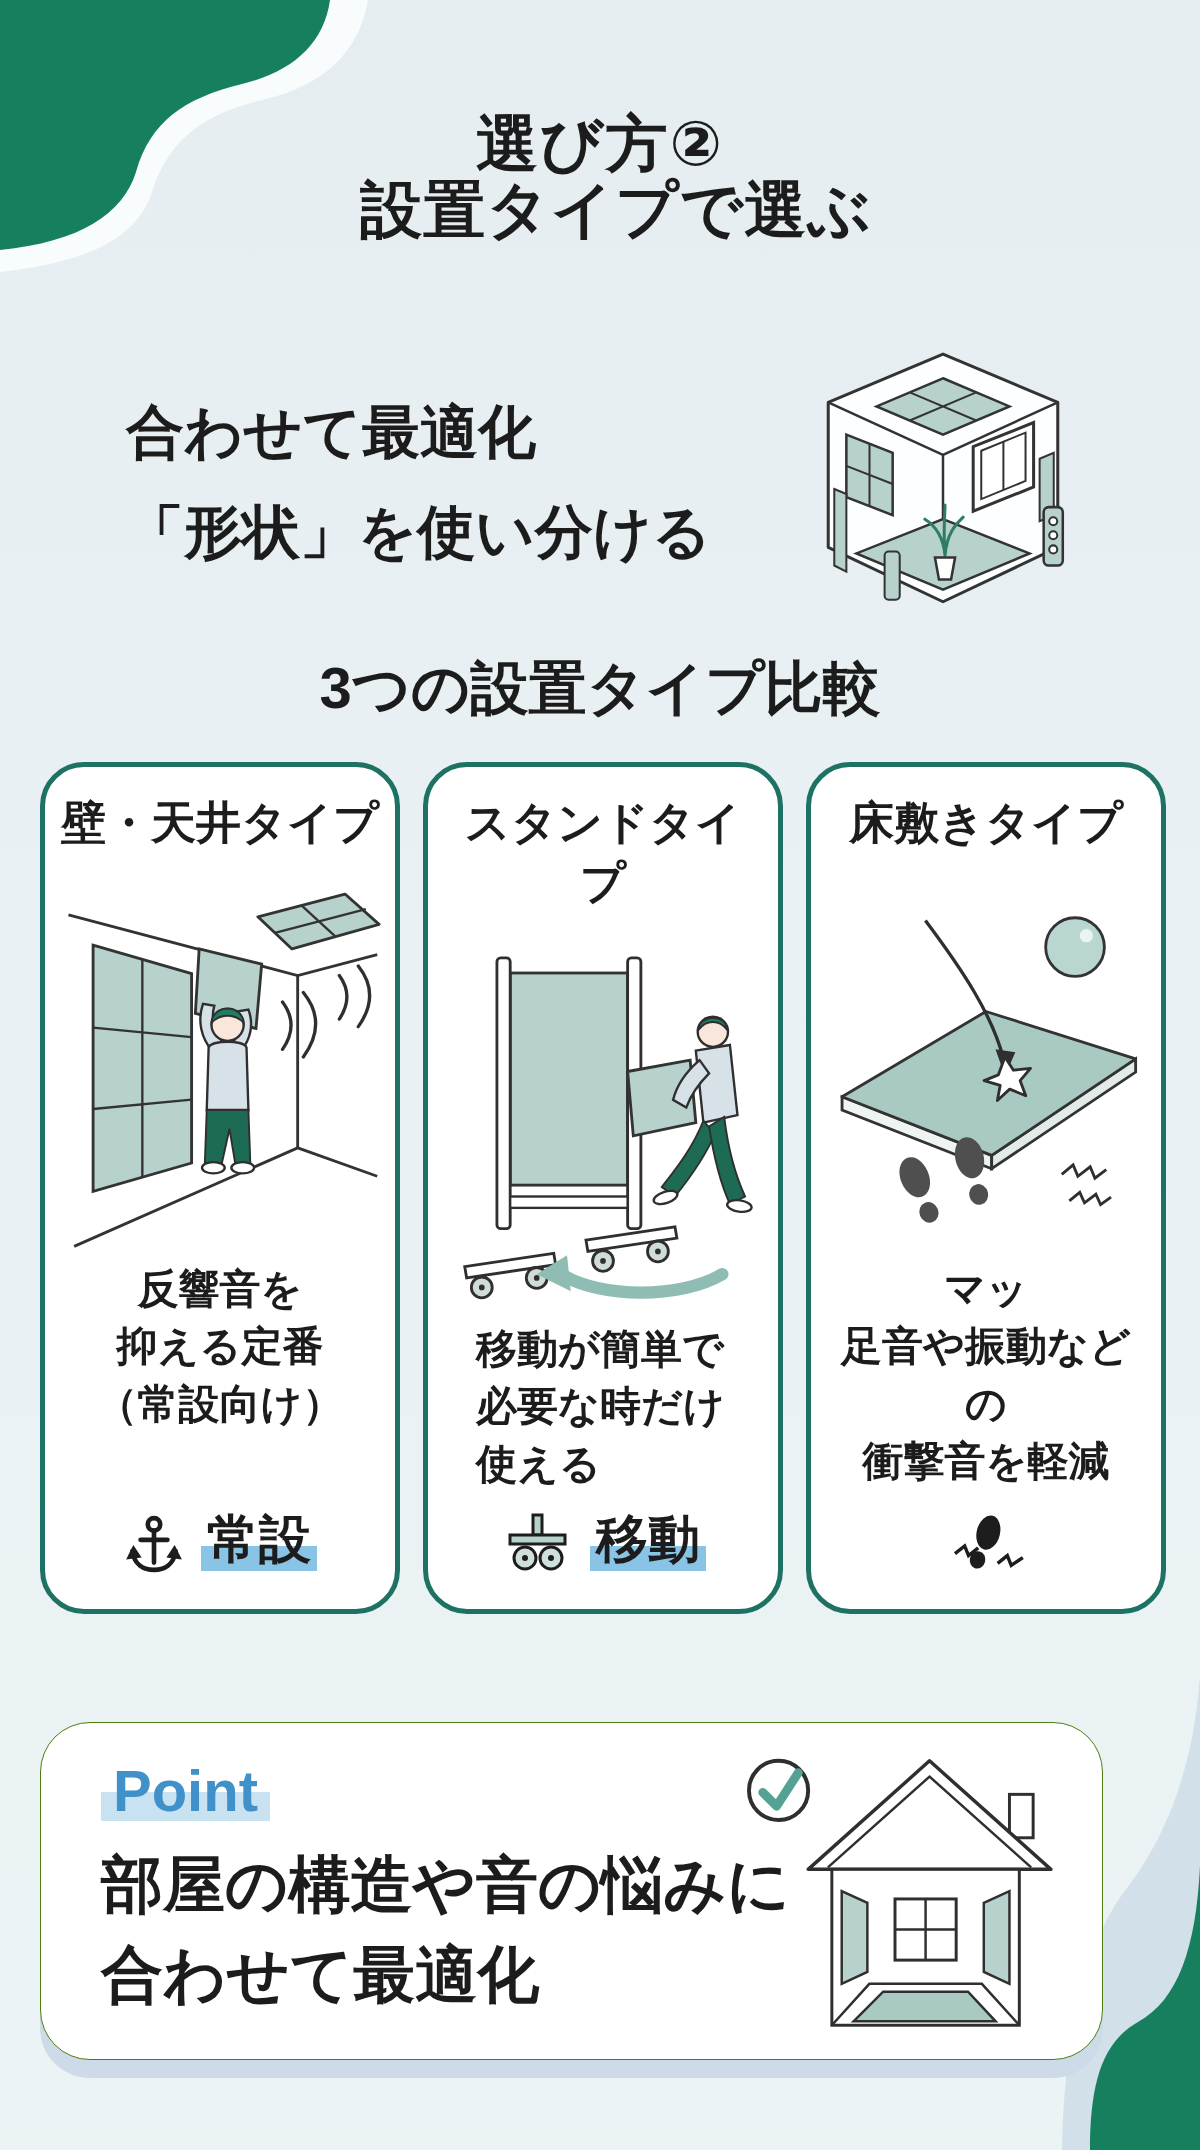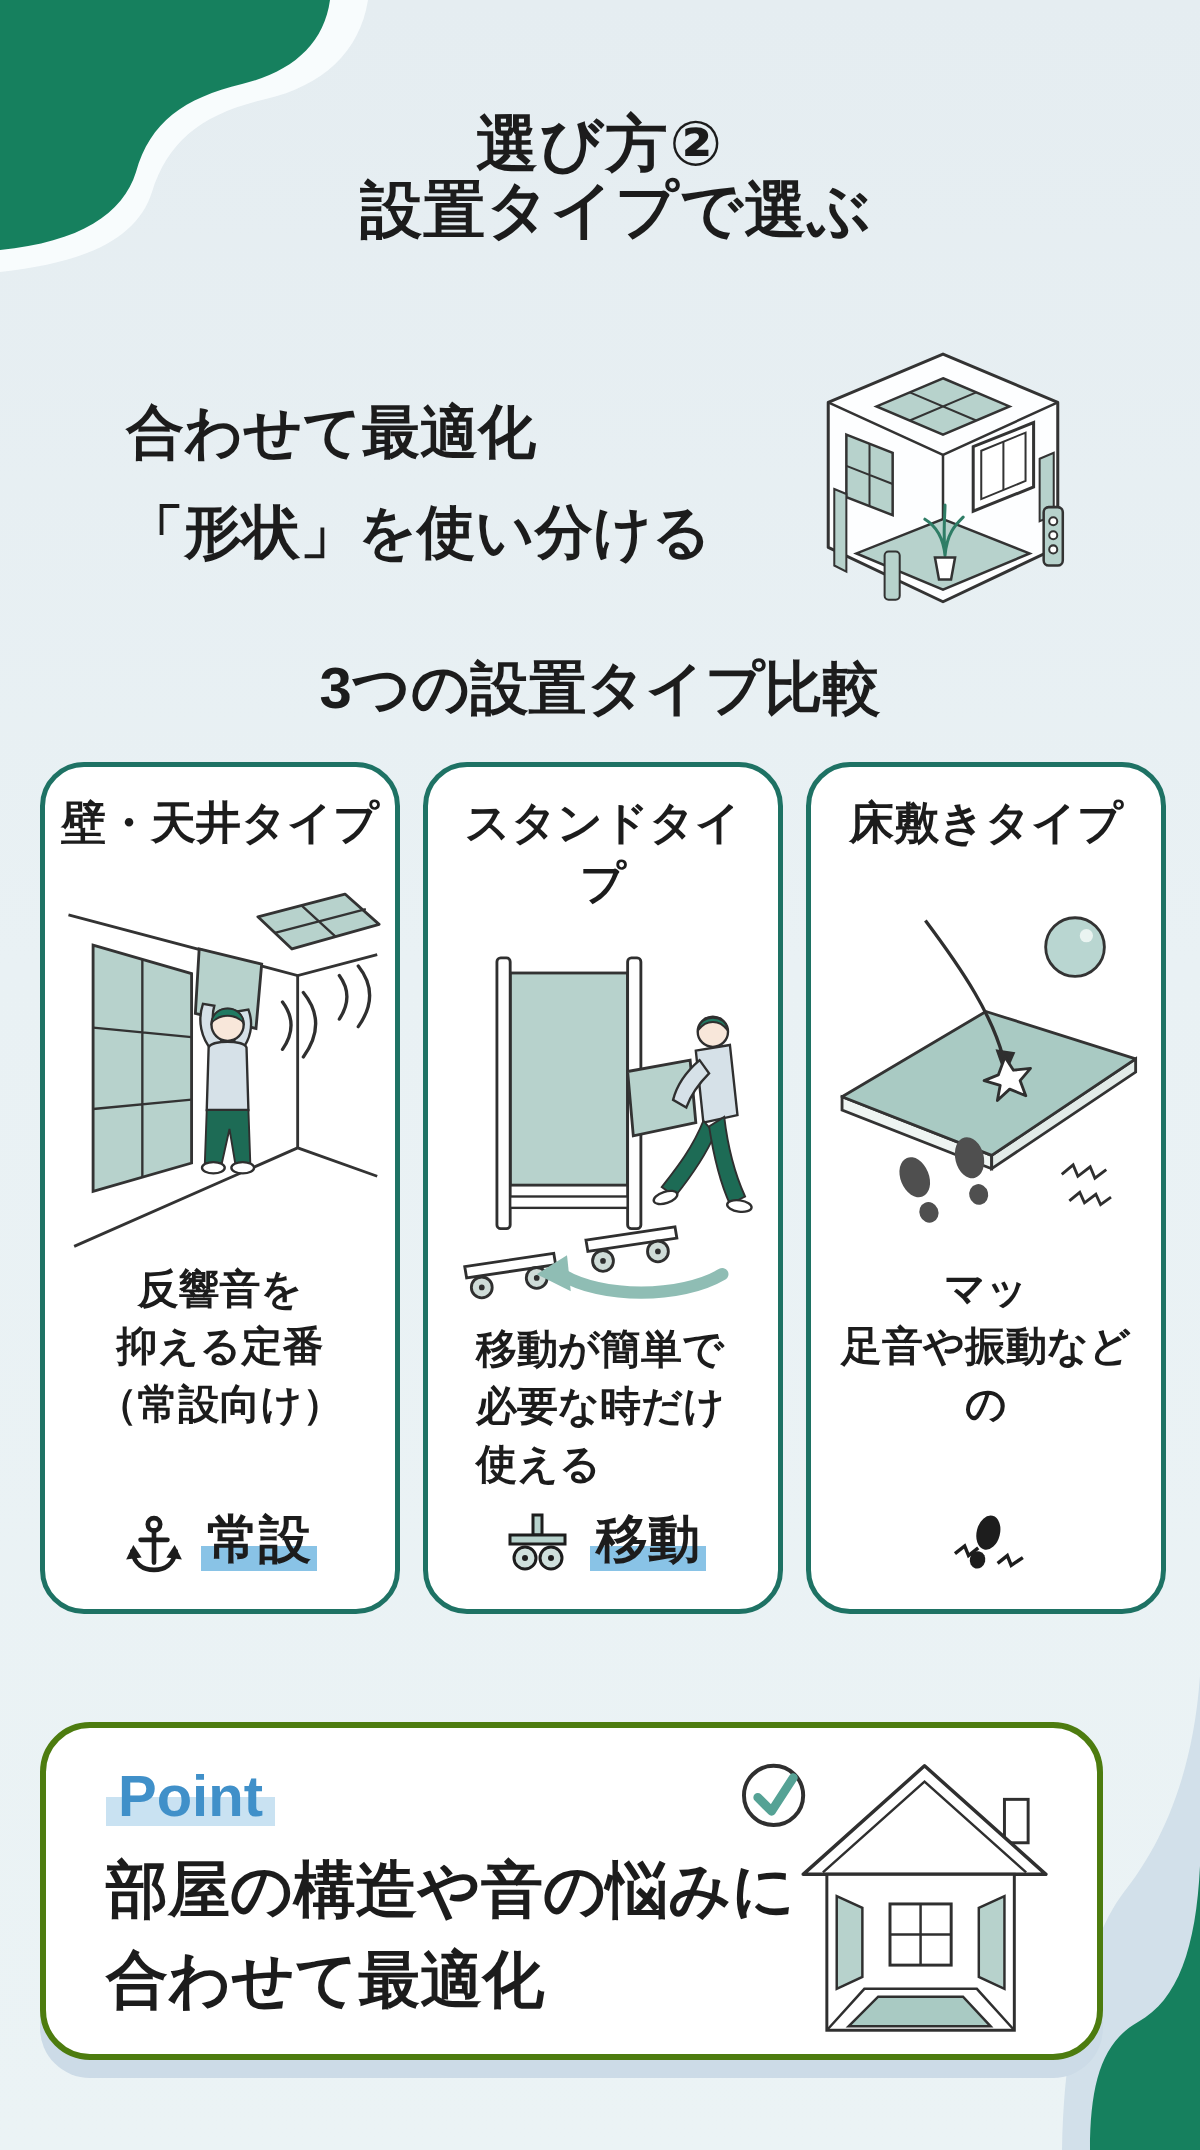--- a/index.html
+++ b/index.html
@@ -36,21 +36,21 @@
   .card-body.left{text-align:left;align-self:flex-start;padding-left:34px;}
   .tag-row{margin-top:auto;display:flex;align-items:flex-end;gap:16px;}
   .tag-icon{flex:none;}
   .tag-text{
     font-size:52px;font-weight:900;padding:0 6px;
     background:linear-gradient(transparent 58%,#89c3e6 58%,#89c3e6 94%,transparent 94%);
   }
   
   .point-card{
     top:1722px;left:40px;width:1063px;height:338px;background:#ffffff;
-    border:6px solid #4d7c0f;border-radius:50px;box-sizing:border-box;
+    border:1px solid #4d7c0f;border-radius:50px;box-sizing:border-box;
     box-shadow:0 18px 0 #ccdbe7;padding:34px 60px;
   }
   .point-label{
     display:inline-block;font-size:58px;font-weight:800;color:#4090c9;
     padding:0 12px;
     background:linear-gradient(transparent 52%,#c9e2f2 52%,#c9e2f2 96%,transparent 96%);
   }
   .point-body{margin-top:16px;font-size:62px;font-weight:900;line-height:1.45;}
   #house-illo{position:absolute;top:24px;right:48px;width:318px;height:296px;}
   svg{display:block;}
@@ -206,20 +206,21 @@
       <g transform="rotate(-14 156 326)" fill="#4f4f4f">
         <ellipse cx="156" cy="312" rx="15" ry="22"></ellipse>
           <ellipse cx="156" cy="352" rx="10" ry="11"></ellipse>
       </g>
       <path d="M250,330 l12,-10 5,12 13,-10 5,12 12,-9" fill="none" stroke="#2f2f2f" stroke-width="3"></path>
       <path d="M258,358 l11,-9 5,11 12,-9 5,11 11,-8" fill="none" stroke="#2f2f2f" stroke-width="3"></path>
     </svg>
     <div class="card-body">
       <div>マッ</div>
       <div>足音や振動などの</div>
+      <div>衝撃音を軽減</div>
     </div>
     <div class="tag-row">
       <svg class="tag-icon" width="78" height="64" viewBox="0 0 80 66">
         <g transform="rotate(14 40 32)" fill="#1d1d1d">
           <ellipse cx="40" cy="22" rx="12" ry="18"></ellipse>
             <ellipse cx="36" cy="52" rx="8" ry="9"></ellipse>
         </g>
         <path d="M8,44 l10,-8 4,10 10,-8" fill="none" stroke="#1d1d1d" stroke-width="3.5"></path>
         <path d="M52,54 l10,-8 4,10 12,-8" fill="none" stroke="#1d1d1d" stroke-width="3.5"></path>
       </svg>

